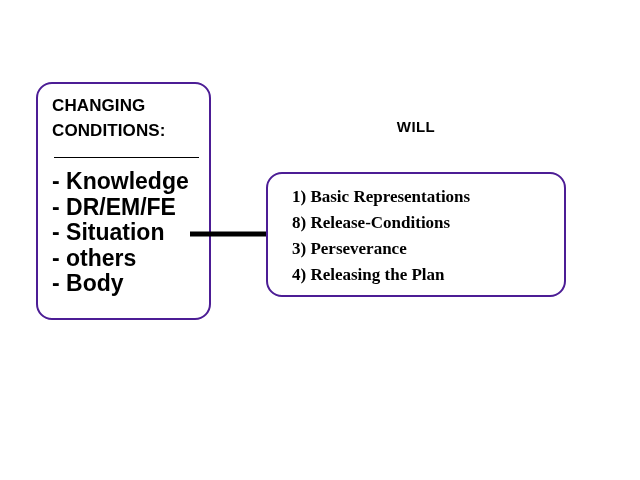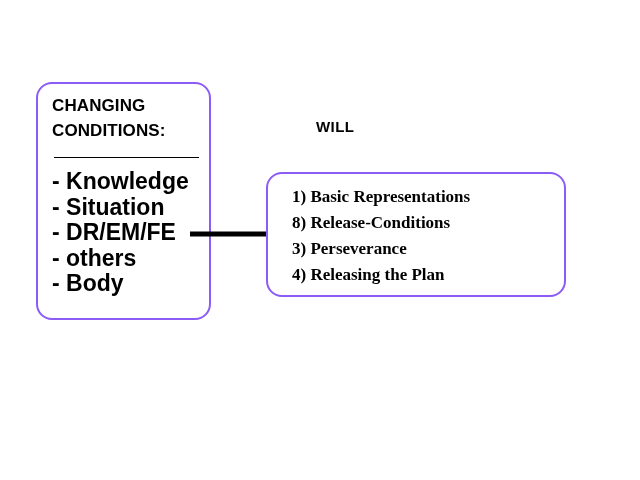--- a/index.html
+++ b/index.html
@@ -19,21 +19,21 @@
     width: 640px;
     height: 480px;
     background: #ffffff;
   }
 
   
   .node-box {
     position: absolute;
     box-sizing: border-box;
     background: #ffffff;
-    border: 2px solid #8b5cf6;
+    border: 2px solid #4c1d95;
     border-radius: 16px;
   }
 
   
   #changing-conditions-box {
     left: 36px;
     top: 82px;
     width: 175px;
     height: 238px;
   }
@@ -98,20 +98,21 @@
     color: #000000;
     white-space: nowrap;
   }
 
   
   #will-caption {
     position: absolute;
     left: 316px;
     top: 118px;
     width: 200px;
+    text-align: center;
     font-size: 15px;
     font-weight: bold;
     color: #000000;
     letter-spacing: 0.4px;
   }
 
   
   #flow-arrow {
     position: absolute;
     left: 188px;
@@ -128,22 +129,22 @@
 
   <div class="node-box" id="changing-conditions-box">
 
     <div class="cc-title">CHANGING
 CONDITIONS:</div>
 
     <div class="cc-divider"></div>
 
     <ul class="cc-list">
       <li>- Knowledge</li>
+      <li>- DR/EM/FE</li>
       <li>- Situation</li>
-      <li>- DR/EM/FE</li>
       <li>- others</li>
       <li>- Body</li>
     </ul>
   </div>
 
   <svg id="flow-arrow" viewBox="0 0 104 30">
     <line x1="2" y1="15" x2="88" y2="15" stroke="#000000" stroke-width="5"></line>
     <polygon points="82,5 101,15 82,25 87,15" fill="#000000"></polygon>
   </svg>
 

